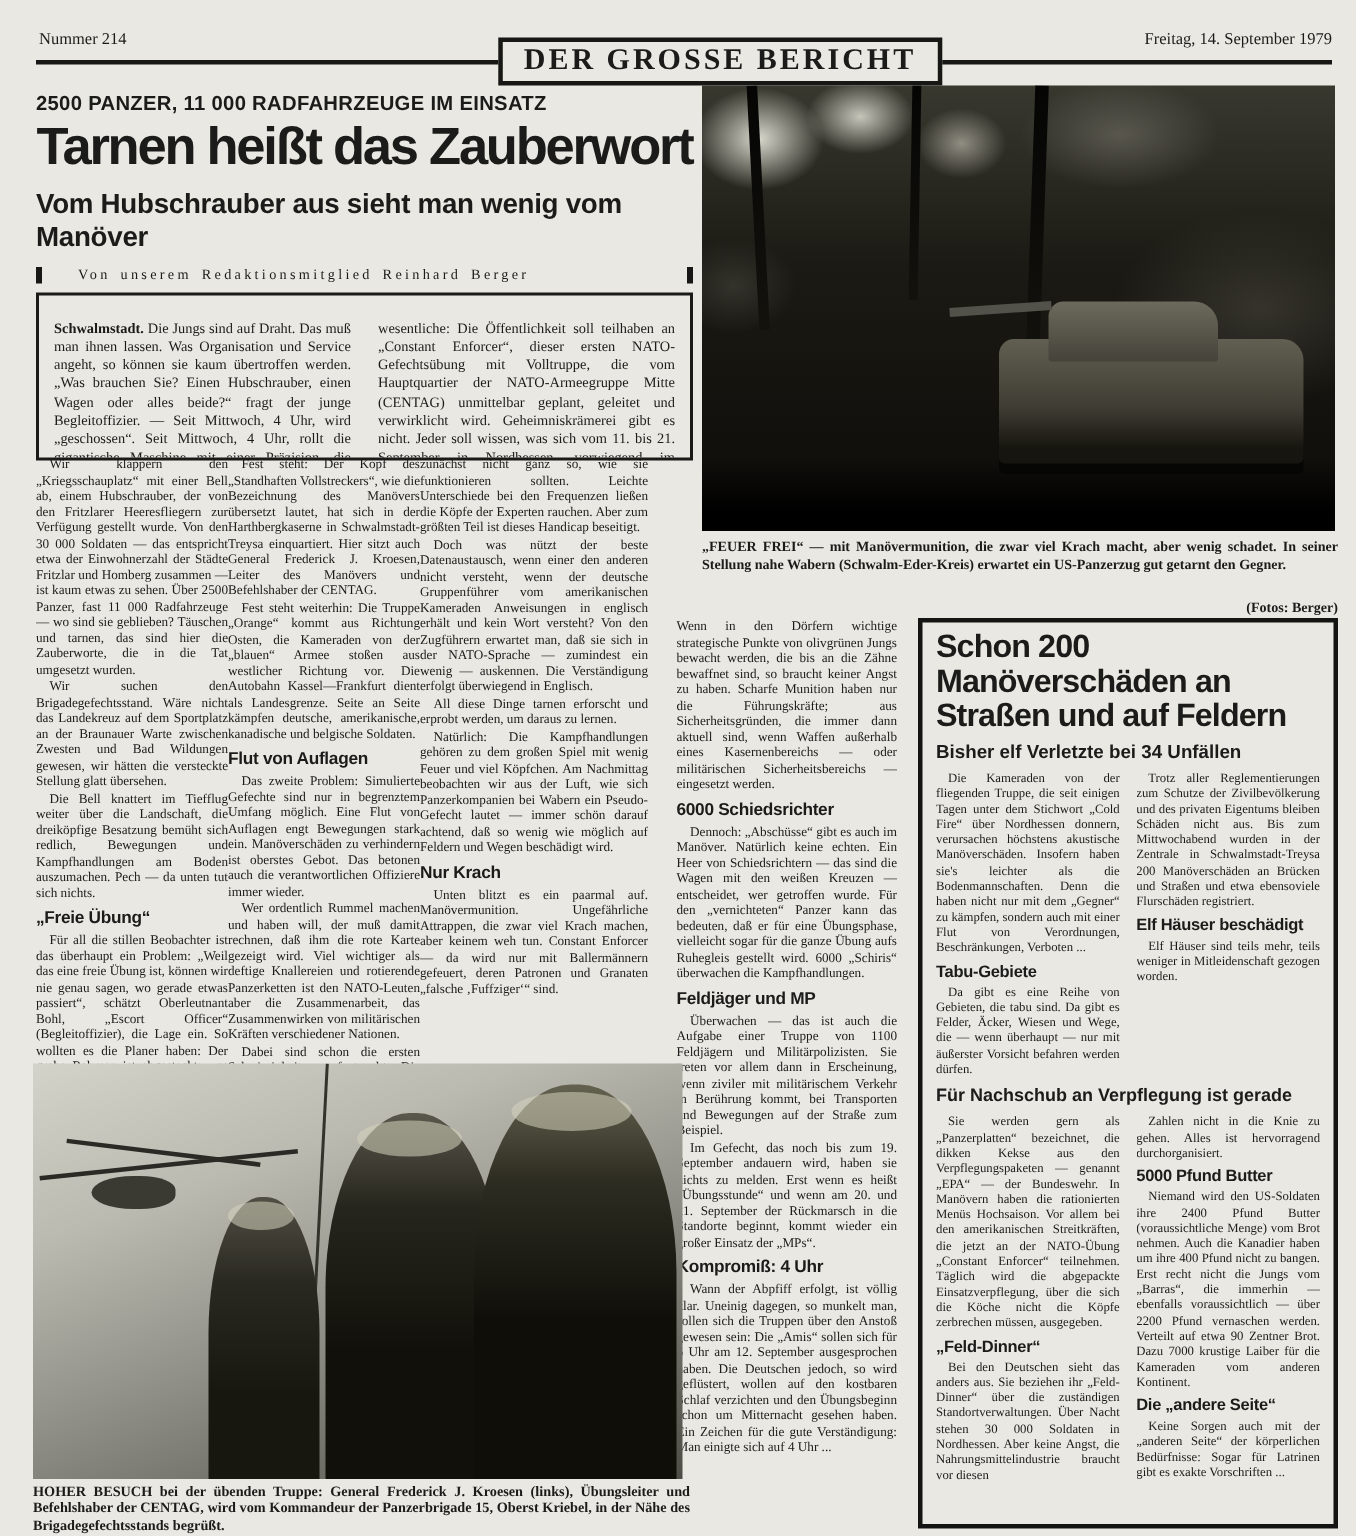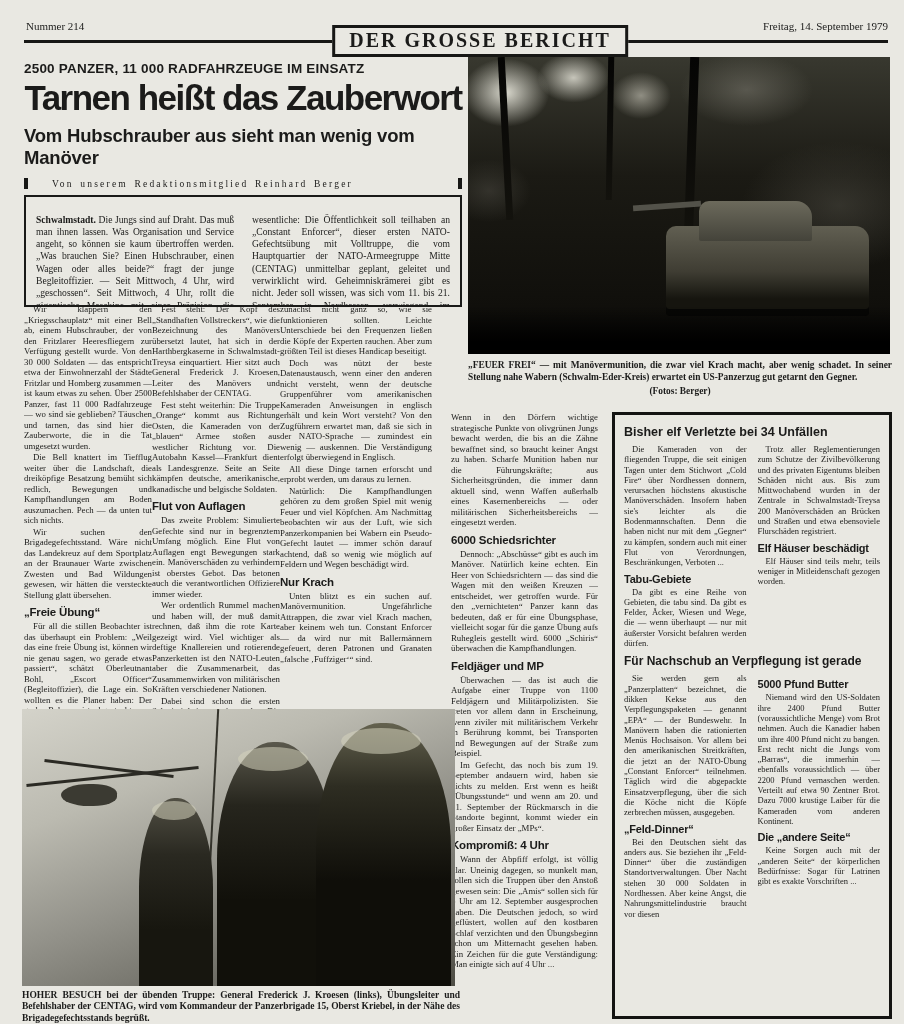--- a/index.html
+++ b/index.html
@@ -57,21 +57,21 @@
   .tree.t2{left:8%;height:55%;width:7px;transform:rotate(-3deg);}
   .tree.t3{left:33%;height:48%;width:6px;transform:rotate(1deg);}
   #tank{right:5%;bottom:15%;width:48%;height:28%;
     background:linear-gradient(180deg,#615f52 0%,#3f3d33 55%,#16150f 88%);
     border-radius:10px 14px 4px 4px;box-shadow:0 7px 0 #070705;}
   #tank-turret{left:16%;top:-30%;width:56%;height:48%;position:absolute;
     background:linear-gradient(180deg,#6c6a5c,#44433a);border-radius:10px 16px 2px 2px;}
   #tank-barrel{left:-58%;top:4%;width:60%;height:6px;position:absolute;background:#53524a;transform:rotate(-4deg);}
   #photo-top-vignette{left:0;right:0;bottom:0;height:16%;background:linear-gradient(rgba(0,0,0,0),#000 75%);}
   #caption-top{left:468px;top:359px;width:424px;font-weight:bold;font-size:9.4px;line-height:12px;text-align:justify;}
-  #caption-top-credit{text-align:center;font-weight:bold;margin-top:2px;}
+  #caption-top-credit{text-align:right;font-weight:bold;margin-top:17px;}
   #photo-bottom{
     left:22px;top:709px;width:433px;height:277px;overflow:hidden;
     background:linear-gradient(160deg,#d4d3ca 0%,#bbbab0 28%,#93928a 55%,#4e4d45 100%);
   }
   .rotor{height:3px;background:#2b2a24;}
   .rotor.r1{left:1%;top:24%;width:40%;transform:rotate(-6deg);}
   .rotor.r2{left:5%;top:21%;width:30%;transform:rotate(7deg);}
   #heli-body{left:9%;top:27%;width:13%;height:8%;background:#3b3a32;border-radius:50% 42% 42% 50%;}
   #pole{left:44%;top:0;bottom:42%;width:2px;background:#34332b;transform:rotate(3deg);}
   .figure{border-radius:48% 48% 0 0;}
@@ -129,40 +129,40 @@
   <div class="abs" id="photo-top-vignette"></div>
 </div>
 <div class="abs" id="caption-top">
   <span>„FEUER FREI“ — mit Manövermunition, die zwar viel Krach macht, aber wenig schadet. In seiner Stellung nahe Wabern (Schwalm-Eder-Kreis) erwartet ein US-Panzerzug gut getarnt den Gegner.</span>
   <div id="caption-top-credit">(Fotos: Berger)</div>
 </div>
 
 <div class="abs" id="main-cols">
   <div class="bodycol">
       <p class="para">Wir klappern den „Kriegsschauplatz“ mit einer Bell ab, einem Hubschrauber, der von den Fritzlarer Heeresfliegern zur Verfügung gestellt wurde. Von den 30 000 Soldaten — das entspricht etwa der Einwohnerzahl der Städte Fritzlar und Homberg zusammen — ist kaum etwas zu sehen. Über 2500 Panzer, fast 11 000 Radfahrzeuge — wo sind sie geblieben? Täuschen und tarnen, das sind hier die Zauberworte, die in die Tat umgesetzt wurden.</p>
+      <p class="para">Wir suchen den Brigadegefechtsstand. Wäre nicht das Landekreuz auf dem Sportplatz an der Braunauer Warte zwischen Zwesten und Bad Wildungen gewesen, wir hätten die versteckte Stellung glatt übersehen.</p>
       <p class="para">Die Bell knattert im Tiefflug weiter über die Landschaft, die dreiköpfige Besatzung bemüht sich redlich, Bewegungen und Kampfhandlungen am Boden auszumachen. Pech — da unten tut sich nichts.</p>
-      <p class="para">Wir suchen den Brigadegefechtsstand. Wäre nicht das Landekreuz auf dem Sportplatz an der Braunauer Warte zwischen Zwesten und Bad Wildungen gewesen, wir hätten die versteckte Stellung glatt übersehen.</p>
       <h4 class="subhead">„Freie Übung“</h4>
       <p class="para">Für all die stillen Beobachter ist das überhaupt ein Problem: „Weil das eine freie Übung ist, können wir nie genau sagen, wo gerade etwas passiert“, schätzt Oberleutnant Bohl, „Escort Officer“ (Begleitoffizier), die Lage ein. So wollten es die Planer haben: Der grobe Rahmen ist abgesteckt; was sich dazwischen abspielt, bleibt der Beurteilung der Verbands- und Einheitsführer überlassen.</p>
     </div>
   <div class="bodycol">
       <p class="para">Fest steht: Der Kopf des „Standhaften Vollstreckers“, wie die Bezeichnung des Manövers übersetzt lautet, hat sich in der Harthbergkaserne in Schwalmstadt-Treysa einquartiert. Hier sitzt auch General Frederick J. Kroesen, Leiter des Manövers und Befehlshaber der CENTAG.</p>
       <p class="para">Fest steht weiterhin: Die Truppe „Orange“ kommt aus Richtung Osten, die Kameraden von der „blauen“ Armee stoßen aus westlicher Richtung vor. Die Autobahn Kassel—Frankfurt dient als Landesgrenze. Seite an Seite kämpfen deutsche, amerikanische, kanadische und belgische Soldaten.</p>
       <h4 class="subhead">Flut von Auflagen</h4>
       <p class="para">Das zweite Problem: Simulierte Gefechte sind nur in begrenztem Umfang möglich. Eine Flut von Auflagen engt Bewegungen stark ein. Manöverschäden zu verhindern ist oberstes Gebot. Das betonen auch die verantwortlichen Offiziere immer wieder.</p>
       <p class="para">Wer ordentlich Rummel machen und haben will, der muß damit rechnen, daß ihm die rote Karte gezeigt wird. Viel wichtiger als deftige Knallereien und rotierende Panzerketten ist den NATO-Leuten aber die Zusammenarbeit, das Zusammenwirken von militärischen Kräften verschiedener Nationen.</p>
       <p class="para">Dabei sind schon die ersten Schwierigkeiten aufgetaucht: Die Funkverbindungen klappten</p>
     </div>
   <div class="bodycol">
       <p class="para cont">zunächst nicht ganz so, wie sie funktionieren sollten. Leichte Unterschiede bei den Frequenzen ließen die Köpfe der Experten rauchen. Aber zum größten Teil ist dieses Handicap beseitigt.</p>
       <p class="para">Doch was nützt der beste Datenaustausch, wenn einer den anderen nicht versteht, wenn der deutsche Gruppenführer vom amerikanischen Kameraden Anweisungen in englisch erhält und kein Wort versteht? Von den Zugführern erwartet man, daß sie sich in der NATO-Sprache — zumindest ein wenig — auskennen. Die Verständigung erfolgt überwiegend in Englisch.</p>
       <p class="para">All diese Dinge tarnen erforscht und erprobt werden, um daraus zu lernen.</p>
       <p class="para">Natürlich: Die Kampfhandlungen gehören zu dem großen Spiel mit wenig Feuer und viel Köpfchen. Am Nachmittag beobachten wir aus der Luft, wie sich Panzerkompanien bei Wabern ein Pseudo-Gefecht lautet — immer schön darauf achtend, daß so wenig wie möglich auf Feldern und Wegen beschädigt wird.</p>
       <h4 class="subhead">Nur Krach</h4>
-      <p class="para">Unten blitzt es ein suchen auf. Manövermunition. Ungefährliche Attrappen, die zwar viel Krach machen, aber keinem weh tun. Constant Enforcer — da wird nur mit Ballermännern gefeuert, deren Patronen und Granaten „falsche ‚Fuffziger‘“ sind.</p>
+      <p class="para">Unten blitzt es ein paarmal auf. Manövermunition. Ungefährliche Attrappen, die zwar viel Krach machen, aber keinem weh tun. Constant Enforcer — da wird nur mit Ballermännern gefeuert, deren Patronen und Granaten „falsche ‚Fuffziger‘“ sind.</p>
     </div>
 </div>
 <div class="abs" id="col4">
     <p class="para cont">Wenn in den Dörfern wichtige strategische Punkte von olivgrünen Jungs bewacht werden, die bis an die Zähne bewaffnet sind, so braucht keiner Angst zu haben. Scharfe Munition haben nur die Führungskräfte; aus Sicherheitsgründen, die immer dann aktuell sind, wenn Waffen außerhalb eines Kasernenbereichs — oder militärischen Sicherheitsbereichs — eingesetzt werden.</p>
     <h4 class="subhead">6000 Schiedsrichter</h4>
     <p class="para">Dennoch: „Abschüsse“ gibt es auch im Manöver. Natürlich keine echten. Ein Heer von Schiedsrichtern — das sind die Wagen mit den weißen Kreuzen — entscheidet, wer getroffen wurde. Für den „vernichteten“ Panzer kann das bedeuten, daß er für eine Übungsphase, vielleicht sogar für die ganze Übung aufs Ruhegleis gestellt wird. 6000 „Schiris“ überwachen die Kampfhandlungen.</p>
     <h4 class="subhead">Feldjäger und MP</h4>
     <p class="para">Überwachen — das ist auch die Aufgabe einer Truppe von 1100 Feldjägern und Militärpolizisten. Sie treten vor allem dann in Erscheinung, wenn ziviler mit militärischem Verkehr in Berührung kommt, bei Transporten und Bewegungen auf der Straße zum Beispiel.</p>
     <p class="para">Im Gefecht, das noch bis zum 19. September andauern wird, haben sie nichts zu melden. Erst wenn es heißt „Übungsstunde“ und wenn am 20. und 21. September der Rückmarsch in die Standorte beginnt, kommt wieder ein großer Einsatz der „MPs“.</p>
     <h4 class="subhead">Kompromiß: 4 Uhr</h4>
@@ -181,20 +181,21 @@
       <div class="helmet-sheen"></div>
     </div>
   <div class="abs figure" id="fig-right">
       <div class="helmet-sheen"></div>
     </div>
 </div>
 <div class="abs" id="caption-bottom">HOHER BESUCH bei der übenden Truppe: General Frederick J. Kroesen (links), Übungsleiter und Befehlshaber der CENTAG, wird vom Kommandeur der Panzerbrigade 15, Oberst Kriebel, in der Nähe des Brigadegefechtsstands begrüßt.</div>
 
 <div class="abs" id="sidebar">
   <div id="story1">
+    <div class="sb-headline">Schon 200 Manöverschäden an Straßen und auf Feldern</div>
     <div class="sb-subhead">Bisher elf Verletzte bei 34 Unfällen</div>
     <div class="sb-cols">
       <div class="sb-col">
           <p class="para">Die Kameraden von der fliegenden Truppe, die seit einigen Tagen unter dem Stichwort „Cold Fire“ über Nordhessen donnern, verursachen höchstens akustische Manöverschäden. Insofern haben sie's leichter als die Bodenmannschaften. Denn die haben nicht nur mit dem „Gegner“ zu kämpfen, sondern auch mit einer Flut von Verordnungen, Beschränkungen, Verboten ...</p>
           <h4 class="subhead">Tabu-Gebiete</h4>
           <p class="para">Da gibt es eine Reihe von Gebieten, die tabu sind. Da gibt es Felder, Äcker, Wiesen und Wege, die — wenn überhaupt — nur mit äußerster Vorsicht befahren werden dürfen.</p>
         </div>
       <div class="sb-col">
           <p class="para">Trotz aller Reglementierungen zum Schutze der Zivilbevölkerung und des privaten Eigentums bleiben Schäden nicht aus. Bis zum Mittwochabend wurden in der Zentrale in Schwalmstadt-Treysa 200 Manöverschäden an Brücken und Straßen und etwa ebensoviele Flurschäden registriert.</p>
           <h4 class="subhead">Elf Häuser beschädigt</h4>
@@ -204,20 +205,21 @@
   </div>
   <div id="story2">
     <div class="sb-subhead">Für Nachschub an Verpflegung ist gerade</div>
     <div class="sb-cols">
       <div class="sb-col">
           <p class="para">Sie werden gern als „Panzerplatten“ bezeichnet, die dikken Kekse aus den Verpflegungspaketen — genannt „EPA“ — der Bundeswehr. In Manövern haben die rationierten Menüs Hochsaison. Vor allem bei den amerikanischen Streitkräften, die jetzt an der NATO-Übung „Constant Enforcer“ teilnehmen. Täglich wird die abgepackte Einsatzverpflegung, über die sich die Köche nicht die Köpfe zerbrechen müssen, ausgegeben.</p>
           <h4 class="subhead">„Feld-Dinner“</h4>
           <p class="para">Bei den Deutschen sieht das anders aus. Sie beziehen ihr „Feld-Dinner“ über die zuständigen Standortverwaltungen. Über Nacht stehen 30 000 Soldaten in Nordhessen. Aber keine Angst, die Nahrungsmittelindustrie braucht vor diesen</p>
         </div>
       <div class="sb-col">
+          <p class="para cont">Zahlen nicht in die Knie zu gehen. Alles ist hervorragend durchorganisiert.</p>
           <h4 class="subhead">5000 Pfund Butter</h4>
           <p class="para">Niemand wird den US-Soldaten ihre 2400 Pfund Butter (voraussichtliche Menge) vom Brot nehmen. Auch die Kanadier haben um ihre 400 Pfund nicht zu bangen. Erst recht nicht die Jungs vom „Barras“, die immerhin — ebenfalls voraussichtlich — über 2200 Pfund vernaschen werden. Verteilt auf etwa 90 Zentner Brot. Dazu 7000 krustige Laiber für die Kameraden vom anderen Kontinent.</p>
           <h4 class="subhead">Die „andere Seite“</h4>
           <p class="para">Keine Sorgen auch mit der „anderen Seite“ der körperlichen Bedürfnisse: Sogar für Latrinen gibt es exakte Vorschriften ...</p>
         </div>
     </div>
   </div>
 </div>
 
 </body></html>

